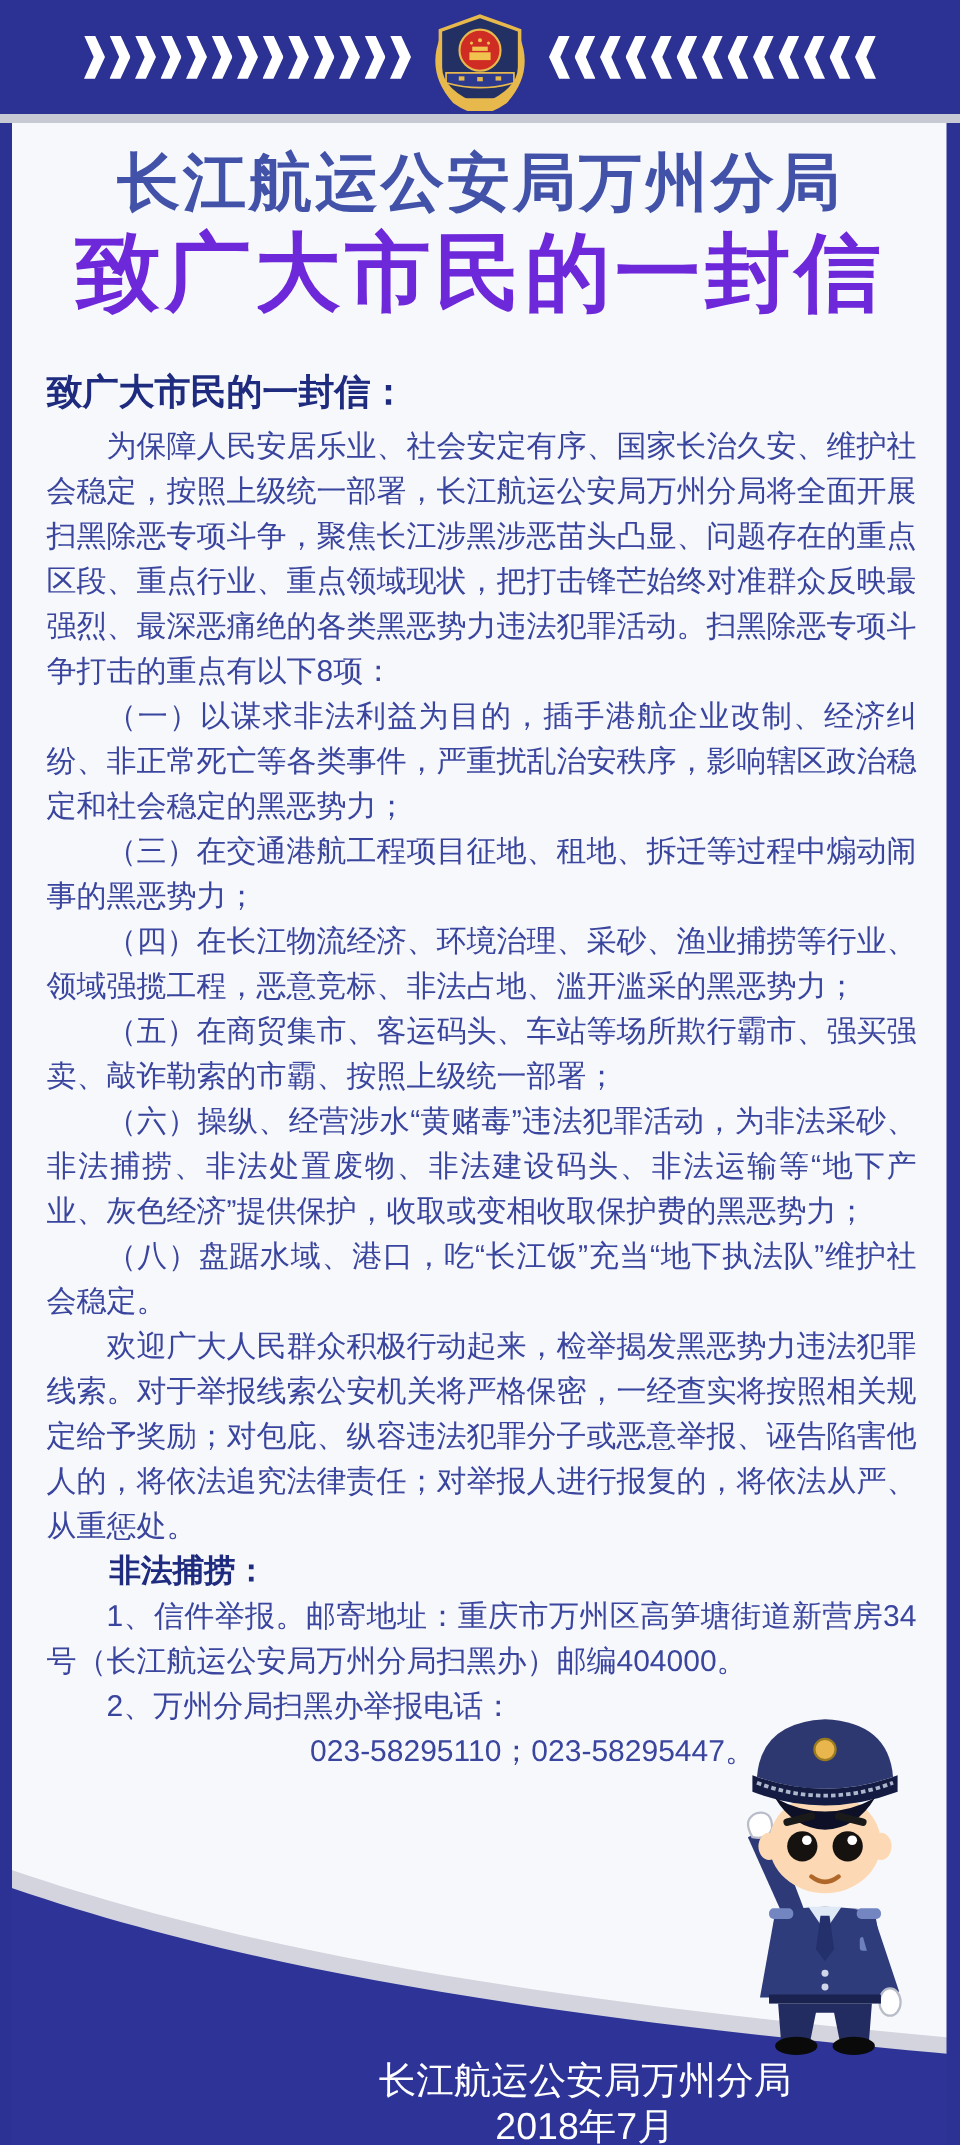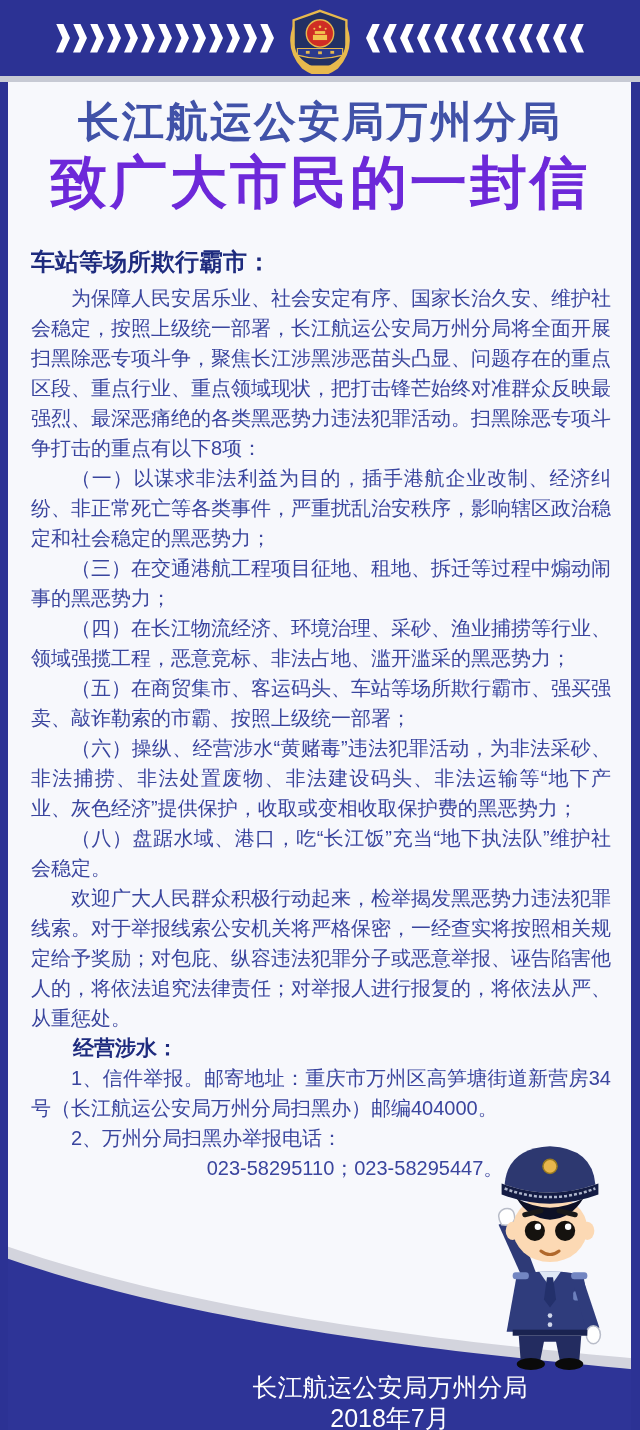--- a/index.html
+++ b/index.html
@@ -116,30 +116,30 @@
   <div class="header-sep"></div>
   <div class="edge left"></div>
   <div class="edge right"></div>
 
   <div class="titles">
     <div class="title1">长江航运公安局万州分局</div>
     <div class="title2">致广大市民的一封信</div>
   </div>
 
   <div class="content">
-    <p class="salutation">车站等场所欺行霸市：</p>
+    <p class="salutation">致广大市民的一封信：</p>
     <p>为保障人民安居乐业、社会安定有序、国家长治久安、维护社会稳定，按照上级统一部署，长江航运公安局万州分局将全面开展扫黑除恶专项斗争，聚焦长江涉黑涉恶苗头凸显、问题存在的重点区段、重点行业、重点领域现状，把打击锋芒始终对准群众反映最强烈、最深恶痛绝的各类黑恶势力违法犯罪活动。扫黑除恶专项斗争打击的重点有以下8项：</p>
     <p>（一）以谋求非法利益为目的，插手港航企业改制、经济纠纷、非正常死亡等各类事件，严重扰乱治安秩序，影响辖区政治稳定和社会稳定的黑恶势力；</p>
     <p>（三）在交通港航工程项目征地、租地、拆迁等过程中煽动闹事的黑恶势力；</p>
     <p>（四）在长江物流经济、环境治理、采砂、渔业捕捞等行业、领域强揽工程，恶意竞标、非法占地、滥开滥采的黑恶势力；</p>
     <p>（五）在商贸集市、客运码头、车站等场所欺行霸市、强买强卖、敲诈勒索的市霸、按照上级统一部署；</p>
     <p>（六）操纵、经营涉水“黄赌毒”违法犯罪活动，为非法采砂、非法捕捞、非法处置废物、非法建设码头、非法运输等“地下产业、灰色经济”提供保护，收取或变相收取保护费的黑恶势力；</p>
     <p>（八）盘踞水域、港口，吃“长江饭”充当“地下执法队”维护社会稳定。</p>
     <p>欢迎广大人民群众积极行动起来，检举揭发黑恶势力违法犯罪线索。对于举报线索公安机关将严格保密，一经查实将按照相关规定给予奖励；对包庇、纵容违法犯罪分子或恶意举报、诬告陷害他人的，将依法追究法律责任；对举报人进行报复的，将依法从严、从重惩处。</p>
-    <p class="report-heading">经营涉水：</p>
+    <p class="report-heading">非法捕捞：</p>
     <p>1、信件举报。邮寄地址：重庆市万州区高笋塘街道新营房34号（长江航运公安局万州分局扫黑办）邮编404000。</p>
     <p>2、万州分局扫黑办举报电话：</p>
     <p class="phones">023-58295110；023-58295447。</p>
   </div>
 
   <div class="mascot">
     <svg viewBox="0 0 150 244" width="152" height="246">
 
       <path d="M50,158 L24,100 L40,92 L62,150 Z" fill="#2e3a77"></path>
       <path d="M27,100 Q20,88 30,84 Q40,82 40,94 Q38,102 27,100 Z" fill="#ffffff" stroke="#b9bdc9" stroke-width="1.5"></path>

